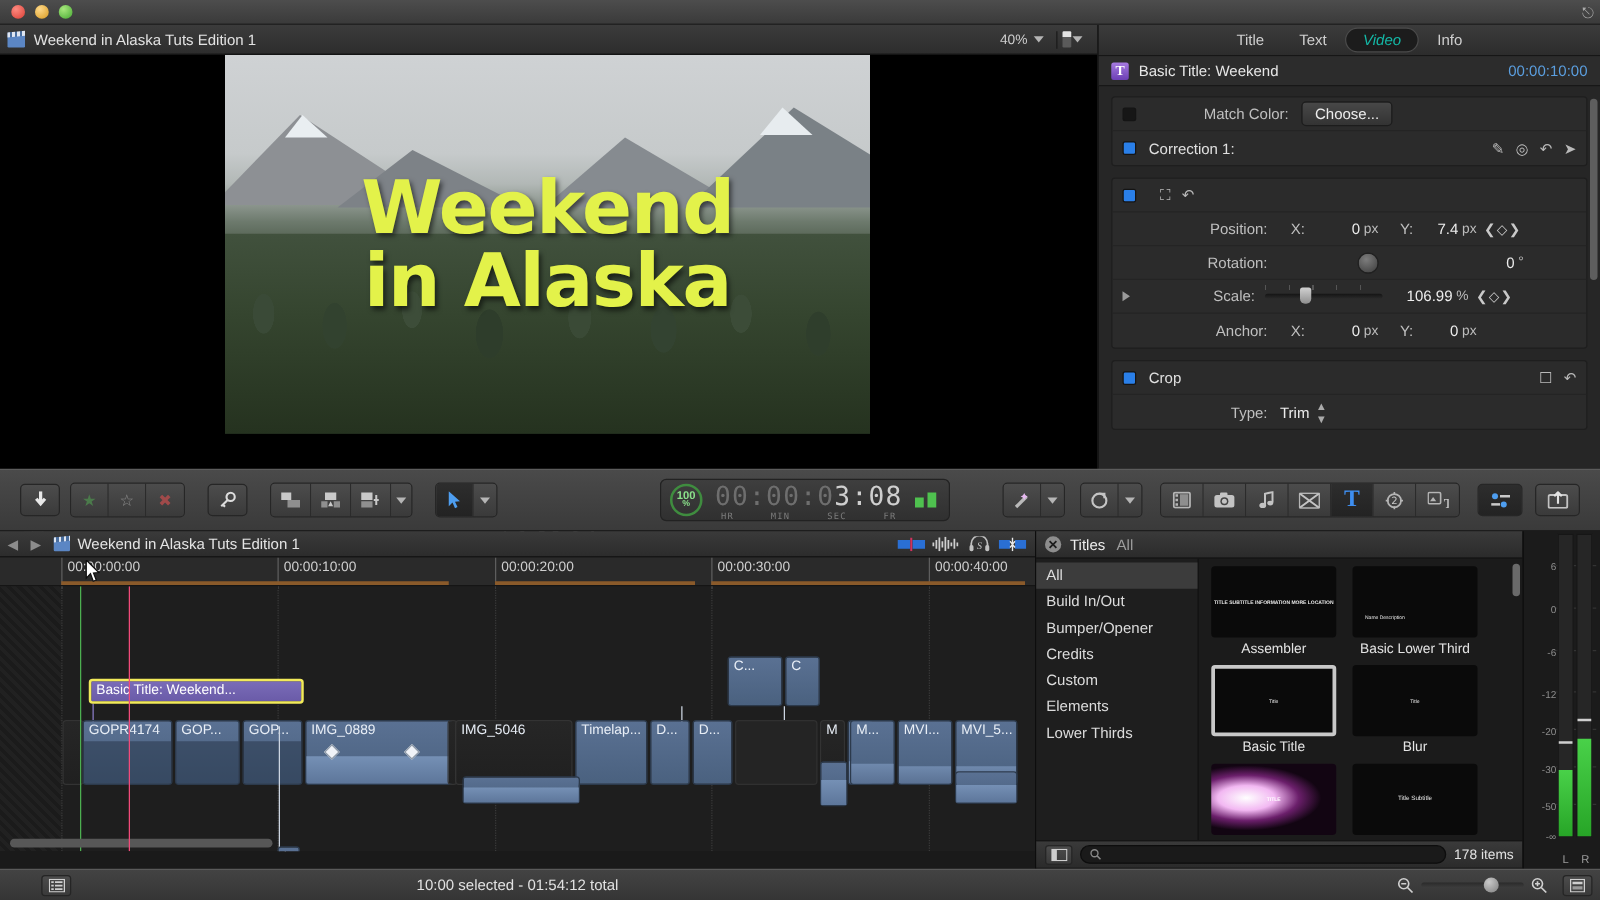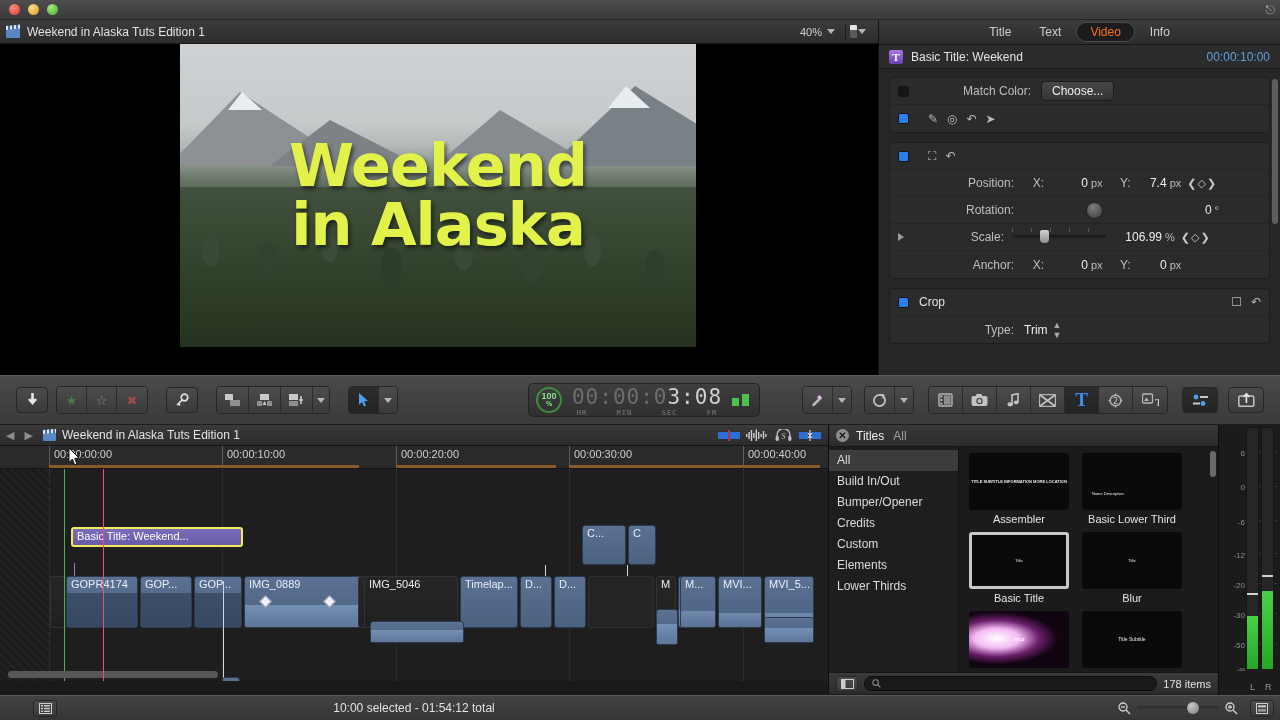--- a/index.html
+++ b/index.html
@@ -108,21 +108,21 @@
   .fullscr { position:absolute; right:20px; }
 
   
   .inspector { position:absolute; left:878px; top:20px; width:402px; height:355px; background:#262626;
                border-left:1px solid #111; }
   .insp-tabs {
     height:25px; background:linear-gradient(#3b3b3b,#2c2c2c); border-bottom:1px solid #161616;
     display:flex; align-items:center; justify-content:center; gap:2px;
   }
   .insp-tab { padding:2px 13px; font-size:12px; color:#cfcfcf; border-radius:10px; }
-  .insp-tab.active { background:#1c1c1c; border:1px solid #4a4a4a; color:#f97316; }
+  .insp-tab.active { background:#1c1c1c; border:1px solid #4a4a4a; color:#14b8a6;font-style:italic; }
   .insp-head {
     height:24px; background:#2c2c2c; border-bottom:1px solid #171717;
     display:flex; align-items:center; padding:0 10px;
   }
   .t-badge {
     width:14px;height:14px;border-radius:2px;margin-right:8px;
     background:linear-gradient(#a67ae0,#6c3fb5); color:#fff; font-size:11px; font-weight:bold;
     display:flex;align-items:center;justify-content:center; font-family:"Liberation Serif",serif;
   }
   .insp-name { flex:1; font-size:12px; color:#e6e6e6; }
@@ -373,20 +373,21 @@
       <div class="insp-scroll"></div>
 
       <div class="panel">
         <div class="prow">
           <div class="chk dark"></div>
           <div class="lbl" style="width:112px">Match Color:</div>
           <div class="btn-choose" style="margin-left:10px">Choose...</div>
         </div>
         <div class="prow">
           <div class="chk blue"></div>
+          <div class="sect-title">Correction 1:</div>
           <div class="icn">✎</div>
           <div class="icn">◎</div>
           <div class="icn">↶</div>
           <div class="icn">➤</div>
         </div>
       </div>
 
       <div class="panel">
         <div class="prow">
           <div class="chk blue"></div>
@@ -677,21 +678,21 @@
     </div>
 
     <div class="tracks">
       <div class="gridline" style="left:49px"></div>
       <div class="gridline" style="left:222px"></div>
       <div class="gridline" style="left:396px"></div>
       <div class="gridline" style="left:569px"></div>
       <div class="gridline" style="left:743px"></div>
 
       <div class="conn-line" style="left:74px;top:94px;height:18px;background:#8b7cc8"></div>
-      <div class="title-clip" style="left:71px;top:58px;width:172px;height:20px">Basic Title: Weekend...</div>
+      <div class="title-clip" style="left:71px;top:74px;width:172px;height:20px">Basic Title: Weekend...</div>
 
       <div class="clip" style="left:582px;top:56px;width:44px;height:40px">
         <span class="nm">C...</span>
       </div>
       <div class="clip" style="left:628px;top:56px;width:28px;height:40px">
         <span class="nm">C</span>
       </div>
       <div class="conn-line" style="left:545px;top:96px;height:16px"></div>
       <div class="conn-line" style="left:627px;top:96px;height:16px"></div>
 

